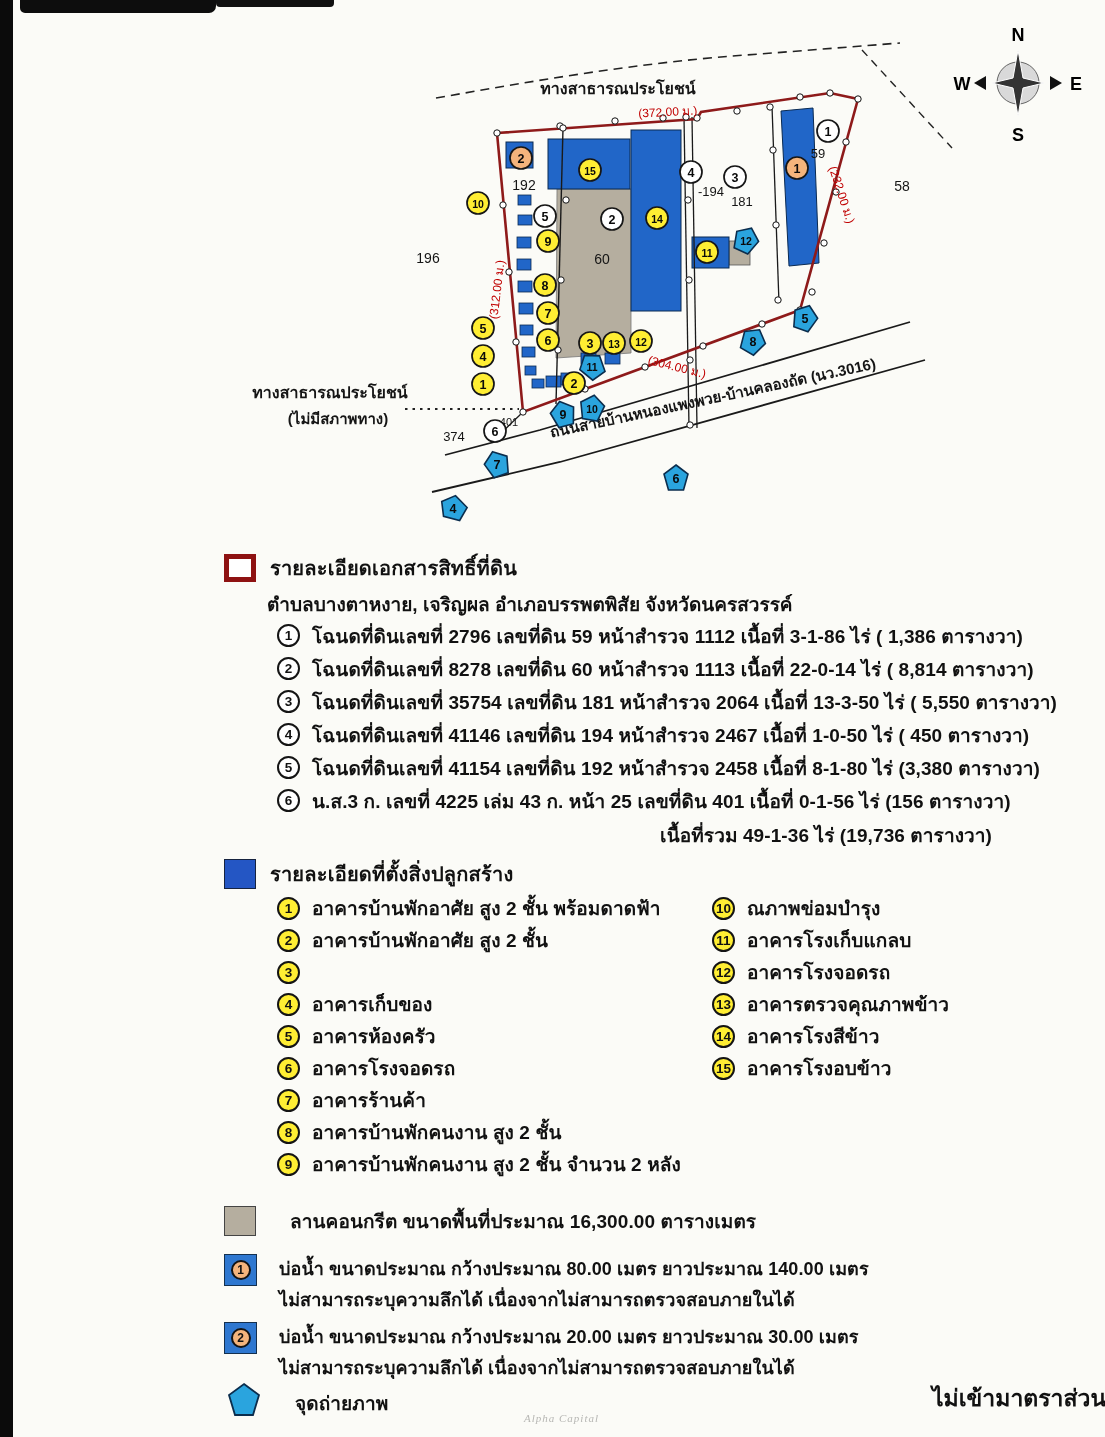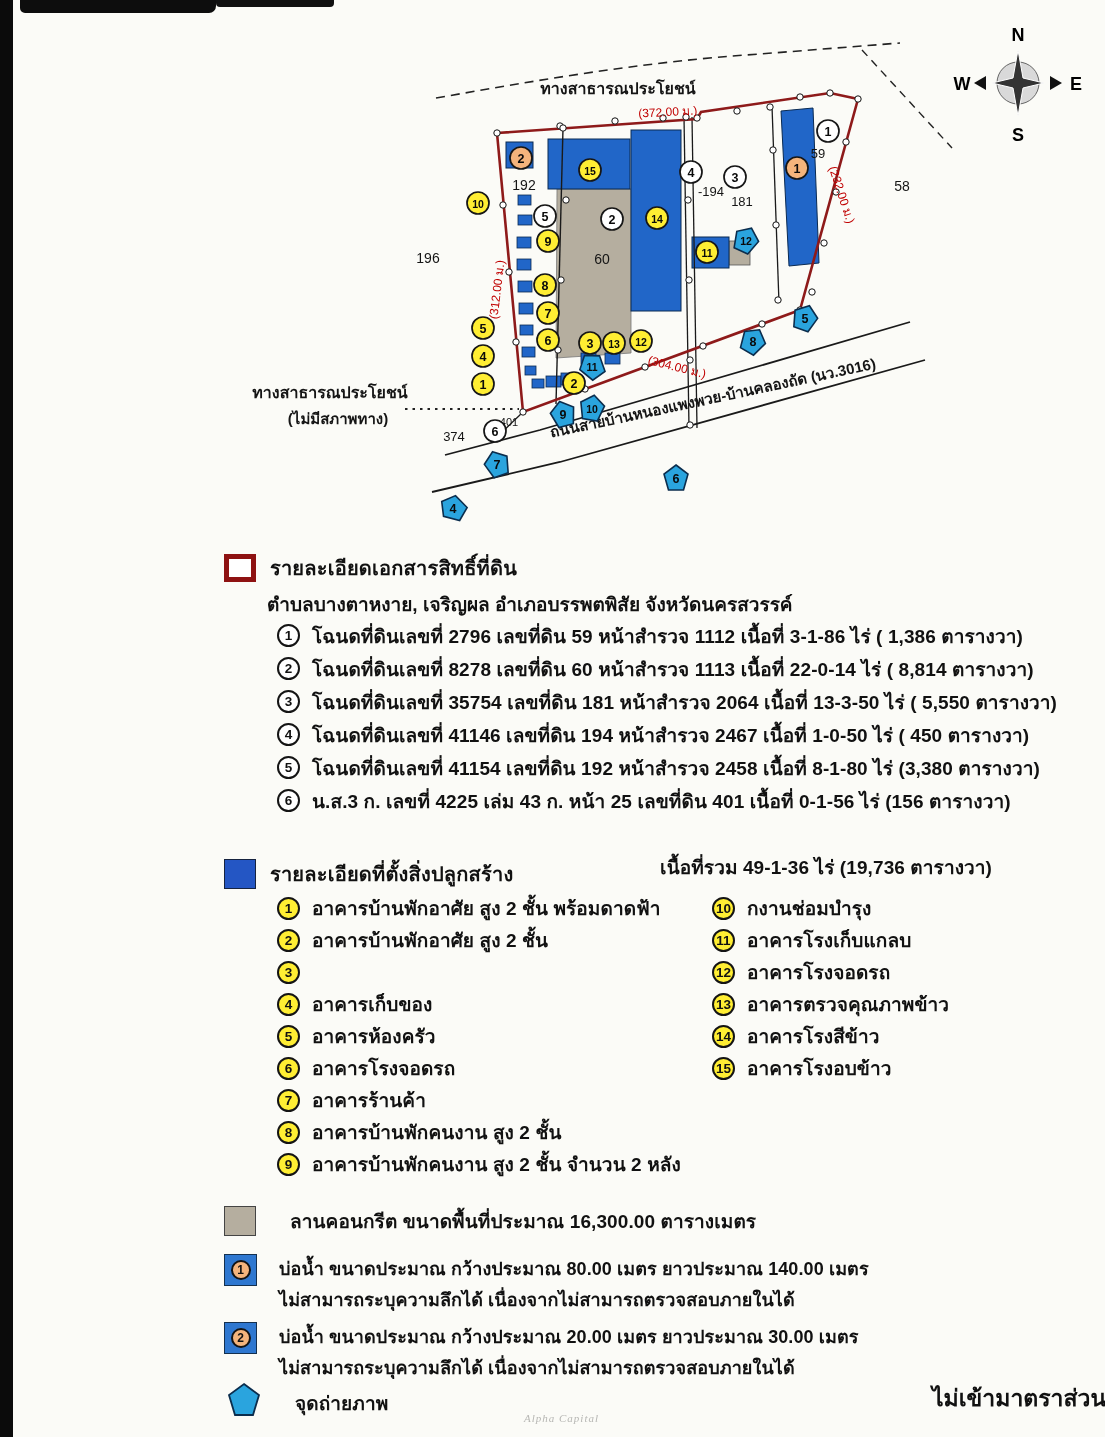--- a/index.html
+++ b/index.html
@@ -314,21 +314,21 @@
       </div>
       <div class="deed-row">
         <span class="cnum">5</span>
         <span class="ltext">โฉนดที่ดินเลขที่ 41154  เลขที่ดิน 192 หน้าสำรวจ  2458   เนื้อที่  8-1-80  ไร่ (3,380 ตารางวา)</span>
       </div>
       <div class="deed-row">
         <span class="cnum">6</span>
         <span class="ltext">น.ส.3 ก.  เลขที่ 4225   เล่ม 43 ก.   หน้า  25   เลขที่ดิน  401  เนื้อที่ 0-1-56 ไร่ (156  ตารางวา)</span>
       </div>
     </div>
-  <div class="abs ltext" style="left:540px;top:852px;width:425px;text-align:right;">เนื้อที่รวม  49-1-36  ไร่ (19,736 ตารางวา)</div>
+  <div class="abs ltext" style="left:540px;top:820px;width:425px;text-align:right;">เนื้อที่รวม  49-1-36  ไร่ (19,736 ตารางวา)</div>
 
   <div class="abs hdr" style="left:197px;top:858px;text-align:center;">
     <span class="swatch sw-blue"></span>
     <span class="title">รายละเอียดที่ตั้งสิ่งปลูกสร้าง</span>
   </div>
   <div class="abs" id="bld-left" style="left:250px;top:892px;">
       <div class="bld-row">
         <span class="cnum yellow">1</span>
         <span class="ltext">อาคารบ้านพักอาศัย สูง 2  ชั้น พร้อมดาดฟ้า</span>
       </div>
@@ -360,21 +360,21 @@
         <span class="ltext">อาคารบ้านพักคนงาน สูง 2 ชั้น</span>
       </div>
       <div class="bld-row">
         <span class="cnum yellow">9</span>
         <span class="ltext">อาคารบ้านพักคนงาน  สูง 2 ชั้น จำนวน 2 หลัง</span>
       </div>
     </div>
   <div class="abs" id="bld-right" style="left:685px;top:892px;">
       <div class="bld-row">
         <span class="cnum yellow">10</span>
-        <span class="ltext">กงานช่อมบำรุง</span>
+        <span class="ltext">ณภาพข่อมบำรุง</span>
       </div>
       <div class="bld-row">
         <span class="cnum yellow">11</span>
         <span class="ltext">อาคารโรงเก็บแกลบ</span>
       </div>
       <div class="bld-row">
         <span class="cnum yellow">12</span>
         <span class="ltext">อาคารโรงจอดรถ</span>
       </div>
       <div class="bld-row">

